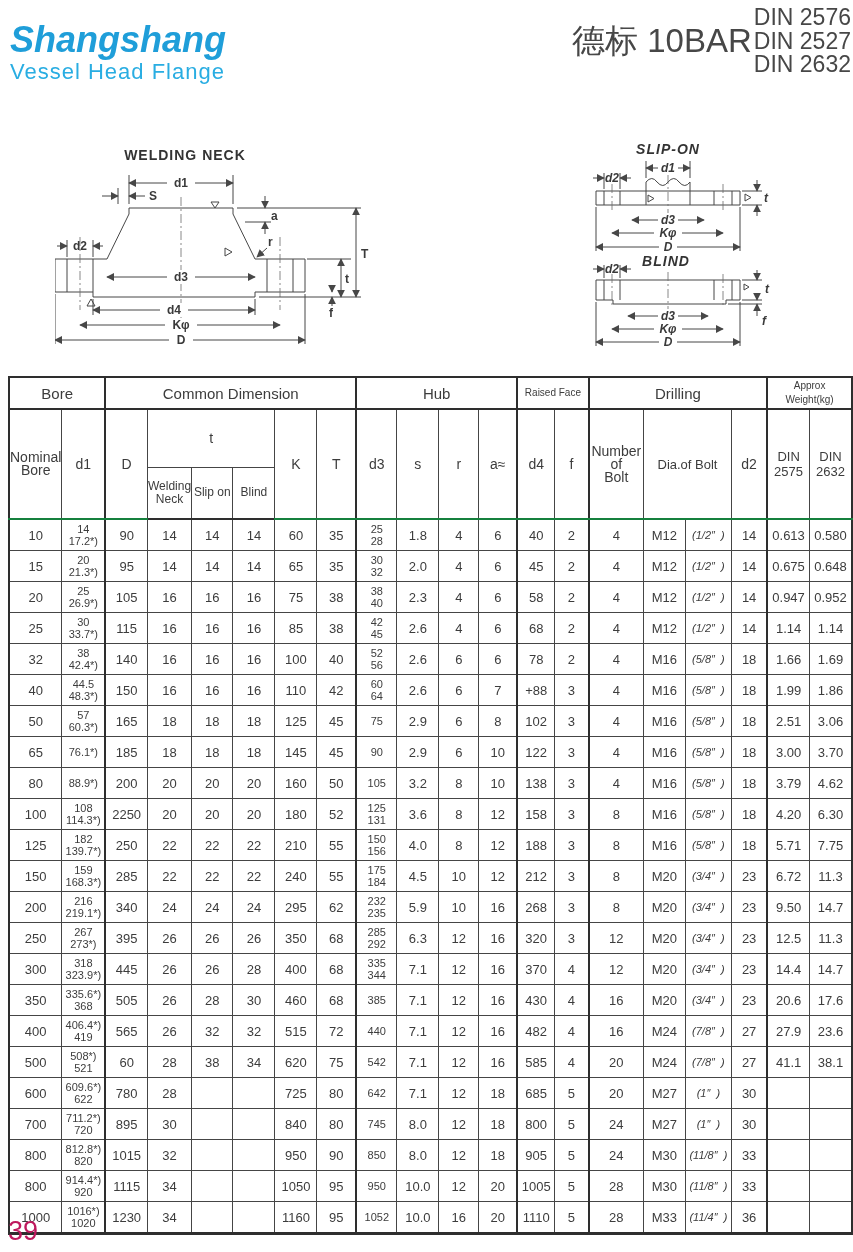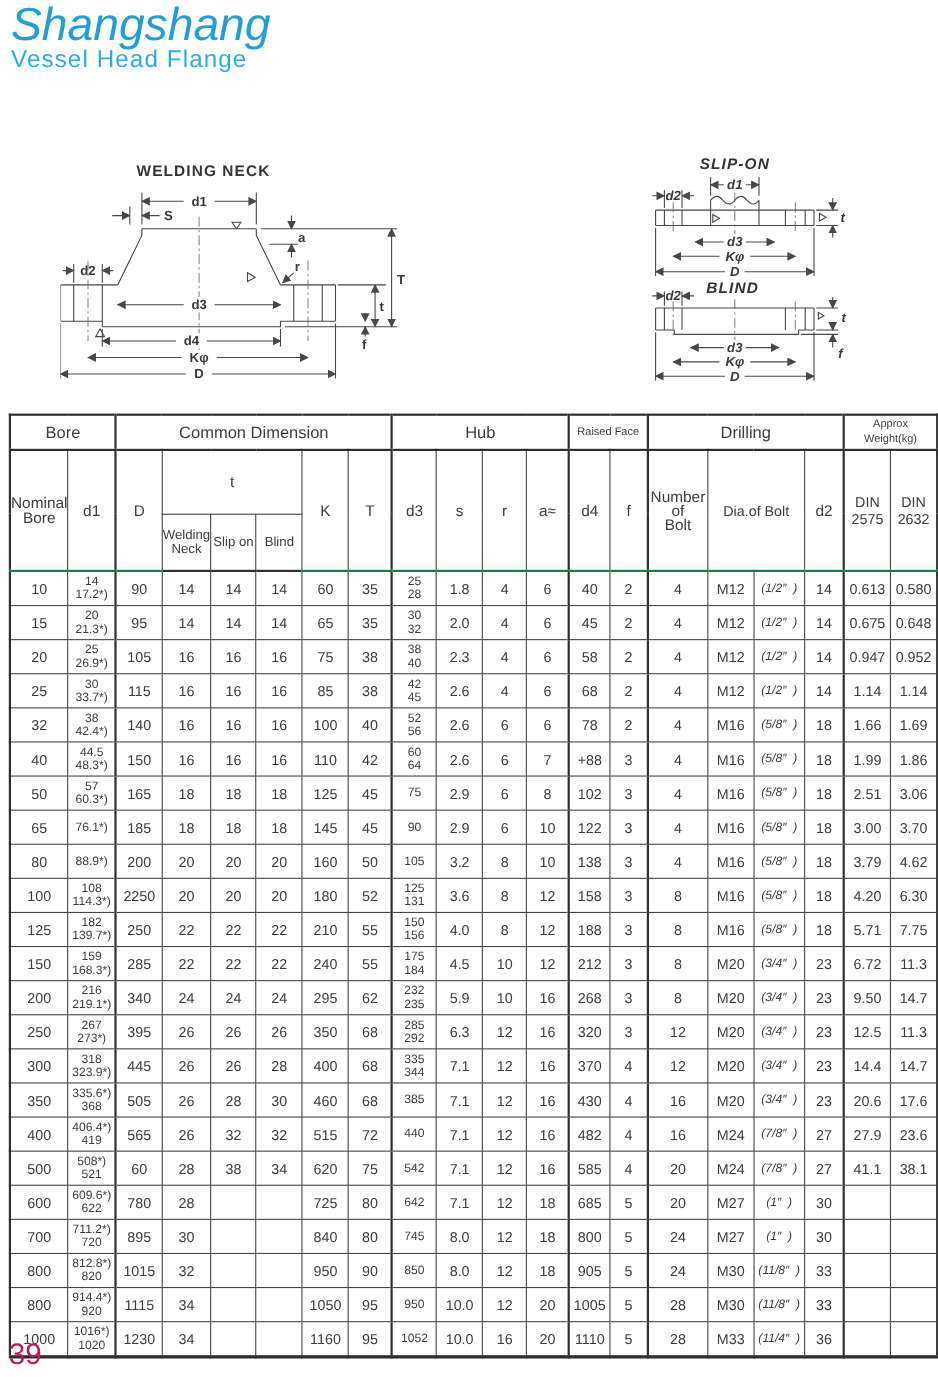--- a/index.html
+++ b/index.html
@@ -1,21 +1,21 @@
 <!DOCTYPE html>
 <html style="--brand-primary: #1f9ed9; --brand-secondary: #29ade2;"><head>
 <meta charset="utf-8">
 <style>
   html,body{margin:0;padding:0;background:#e8e8e8;}
   .page{position:relative;width:853px;height:1252px;background:#ffffff;margin:0 auto;
         font-family:"Liberation Sans",sans-serif;color:#3a3a3a;overflow:hidden;}
 
   
   .logo{position:absolute;left:10px;top:2px;}
-  .logo-main{font-size:42px;font-weight:normal;font-style:italic;color:var(--brand-primary,#1f9ed9);line-height:40px;}
+  .logo-main{font-size:36px;font-weight:bold;font-style:italic;color:var(--brand-primary,#1f9ed9);line-height:40px;margin-top:18px;}
   .logo-sub{font-size:22px;color:var(--brand-secondary,#29ade2);line-height:24px;letter-spacing:1px;margin-top:0px;}
   .titleblock{position:absolute;top:6px;right:2px;display:flex;align-items:center;}
   .cn-title{font-size:33px;color:#474747;margin-right:2px;white-space:nowrap;}
   .standards{font-size:23px;color:#474747;text-align:right;line-height:23.5px;white-space:nowrap;}
 
   
   .drawing{position:absolute;}
   .dw-wn{left:55px;top:142px;width:348px;height:222px;}
   .dw-sob{left:568px;top:128px;width:285px;height:234px;font-style:italic;}
   svg{display:block;}
@@ -48,20 +48,28 @@
   .pageno{position:absolute;left:8px;top:1216px;font-size:27px;color:#be185d;}
 </style>
 </head>
 <body>
 
 <div class="page">
 
   <div class="logo">
     <div class="logo-main">Shangshang</div>
     <div class="logo-sub">Vessel Head Flange</div>
+  </div>
+  <div class="titleblock">
+    <div class="cn-title">德标 10BAR</div>
+    <div class="standards">
+      <div>DIN 2576</div>
+      <div>DIN 2527</div>
+      <div>DIN 2632</div>
+    </div>
   </div>
 
   <div class="drawing dw-wn">
     <svg width="348" height="222" viewBox="0 0 348 222">
       <defs>
         <marker id="ar" viewBox="0 0 10 10" refX="9" refY="5" markerWidth="8" markerHeight="8" orient="auto-start-reverse">
           <path d="M0,0 L10,5 L0,10 z" fill="#474747"></path>
         </marker>
       </defs>
 

